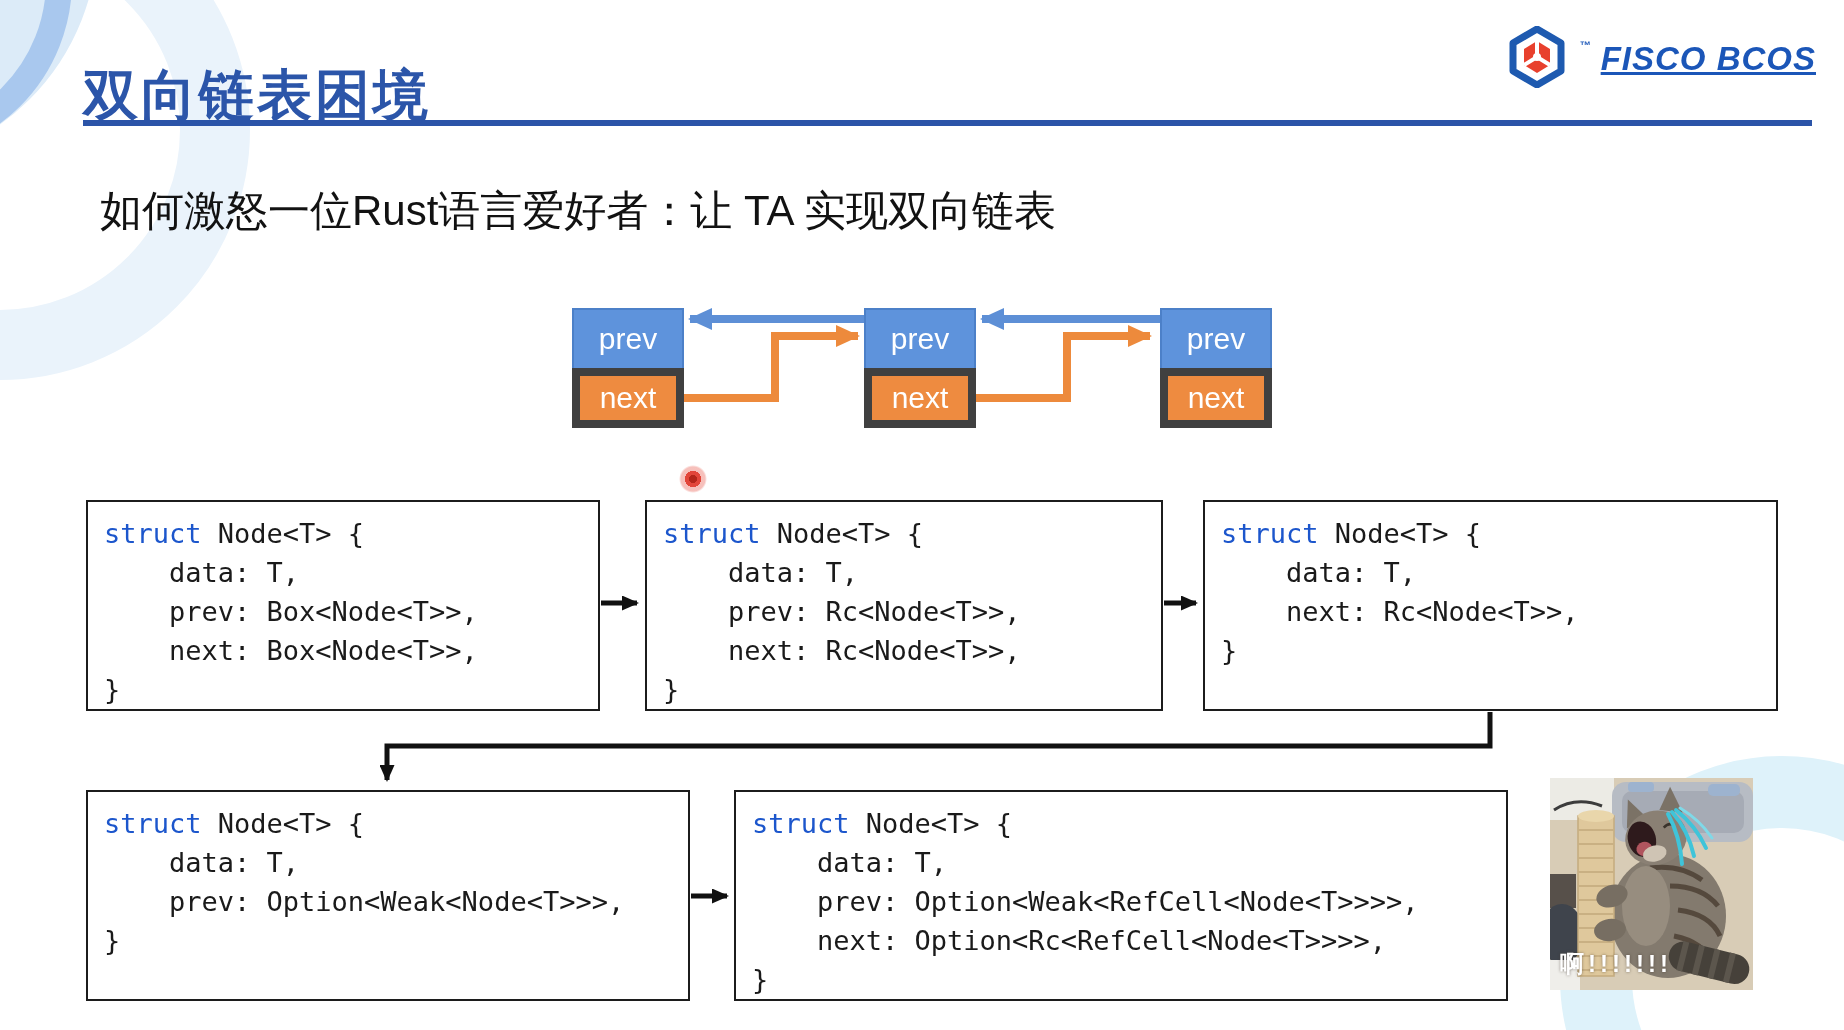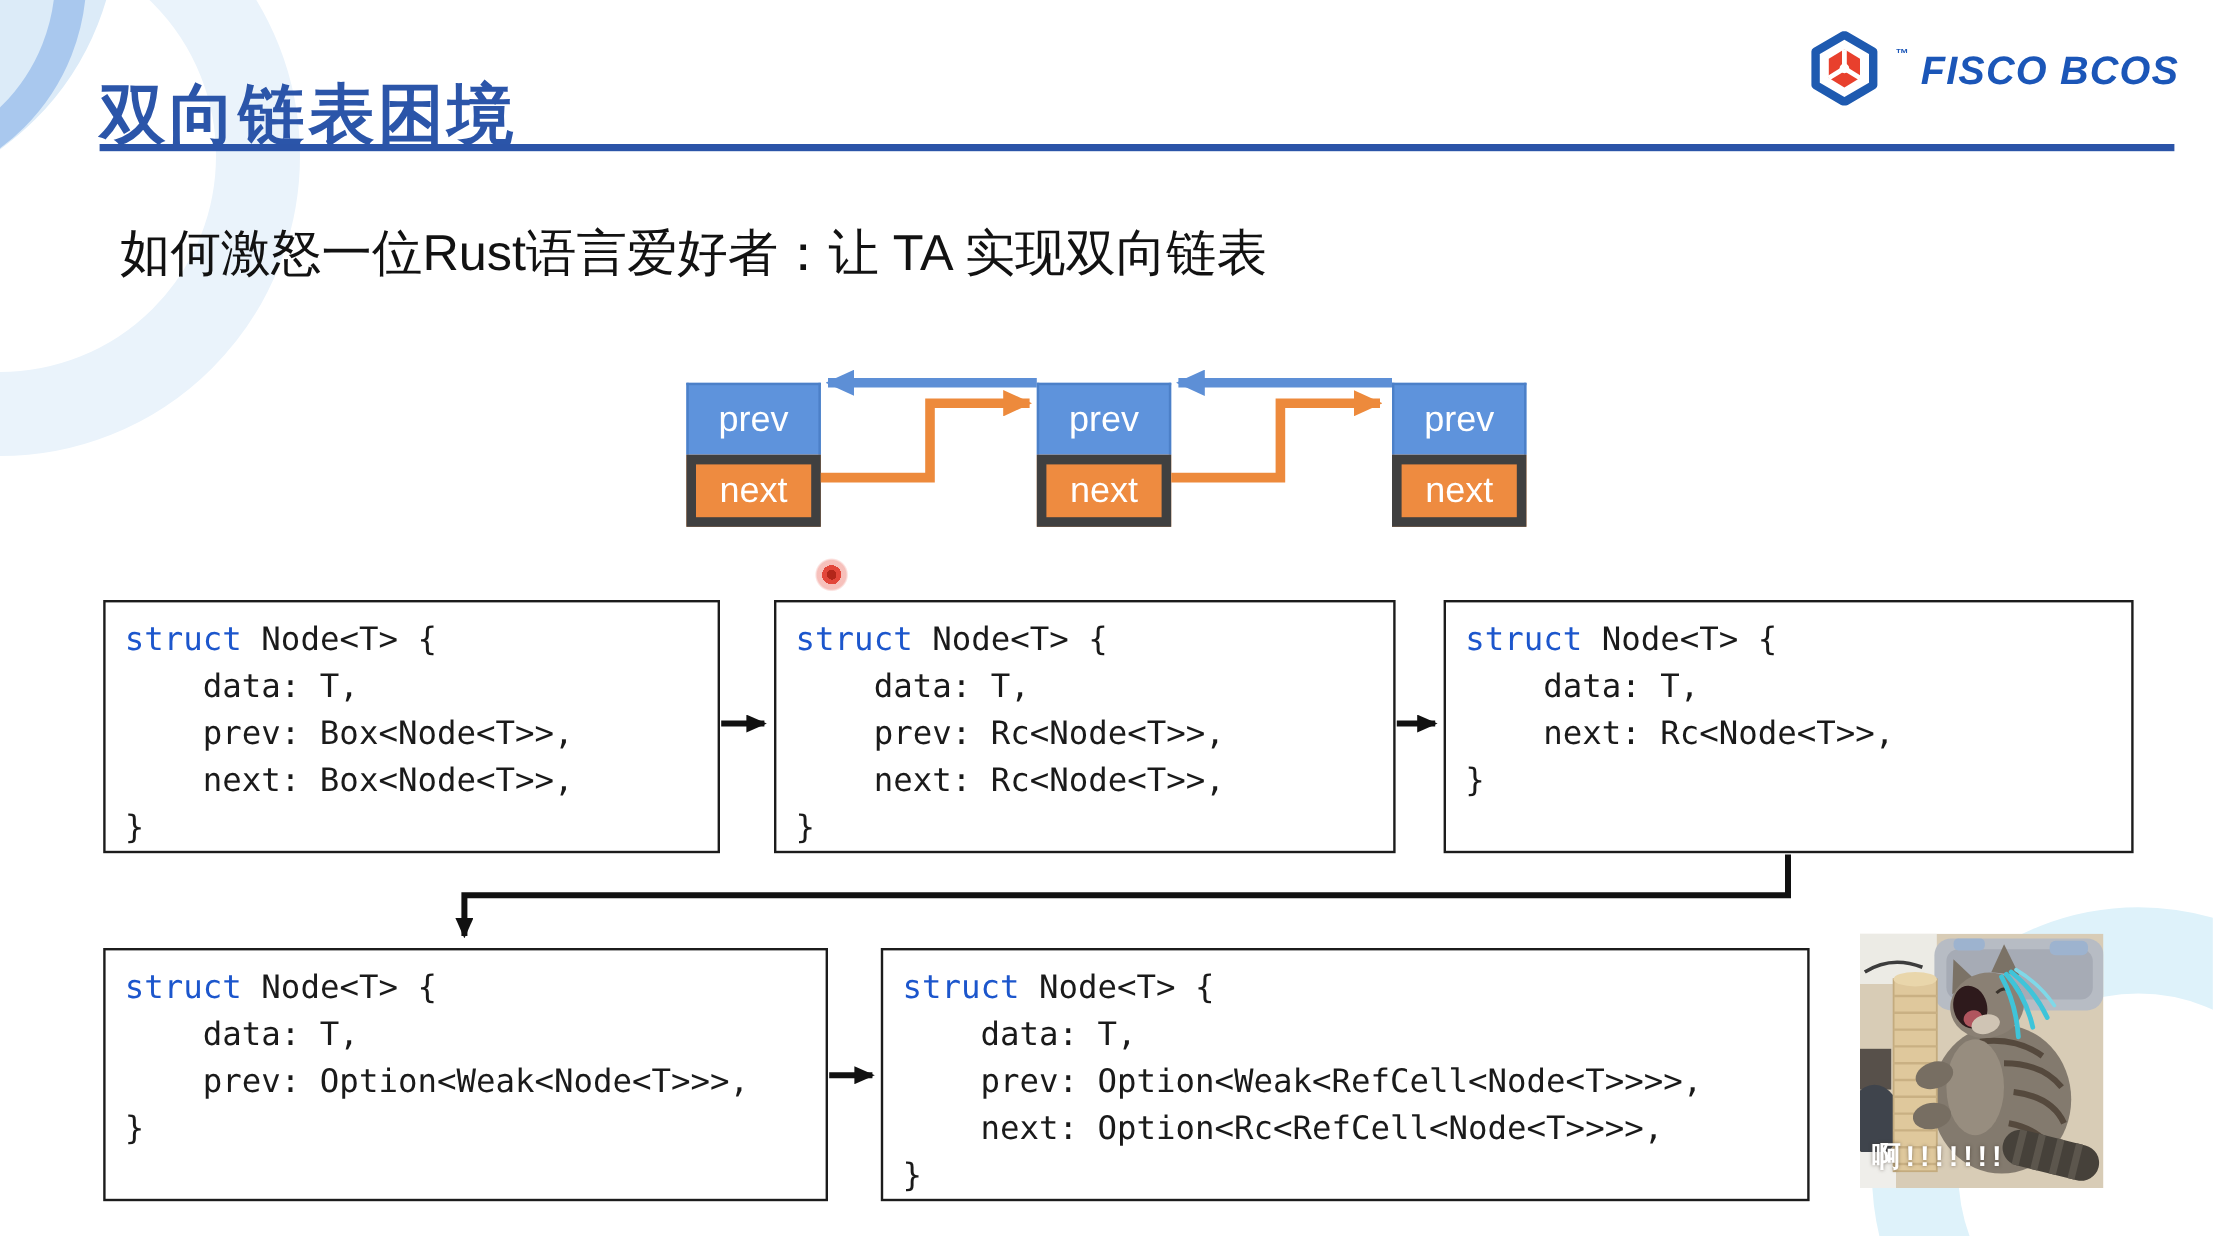--- a/index.html
+++ b/index.html
@@ -18,29 +18,29 @@
   .page-title{
     position:absolute;left:83px;top:22px;font-size:55px;font-weight:900;
     color:#2b55a9;letter-spacing:3px;
   }
   .title-underline{
     position:absolute;left:83px;top:120px;width:1729px;height:6px;background:#2b54a8;
   }
   .logo{position:absolute;right:28px;top:26px;display:flex;align-items:center;gap:12px;}
   .logo-text{
     font-size:33px;font-weight:bold;font-style:italic;color:#1b56b8;letter-spacing:1px;
-    position:relative;top:2px;
+    position:relative;top:2px;text-decoration:underline;
   }
   .logo-tm{font-size:11px;font-weight:bold;color:#1b56b8;position:relative;top:-12px;left:2px;}
 
   
   .subtitle{position:absolute;left:100px;top:183px;font-size:42px;color:#121212;text-align:right;}
 
   
-  .ll-node{position:absolute;top:319px;width:112px;height:120px;}
+  .ll-node{position:absolute;top:308px;width:112px;height:120px;}
   .ll-node.n1{left:572px;} .ll-node.n2{left:864px;} .ll-node.n3{left:1160px;}
   .ll-prev,.ll-next{
     box-sizing:border-box;width:100%;height:60px;display:flex;align-items:center;justify-content:center;
     color:#ffffff;font-size:30px;
   }
   .ll-prev{background:#5e93dc;border:2px solid #4c80c8;border-bottom:none;}
   .ll-next{background:#ee8b40;border:8px solid #404040;}
 
   #connectors{position:absolute;left:0;top:0;pointer-events:none;}
 

